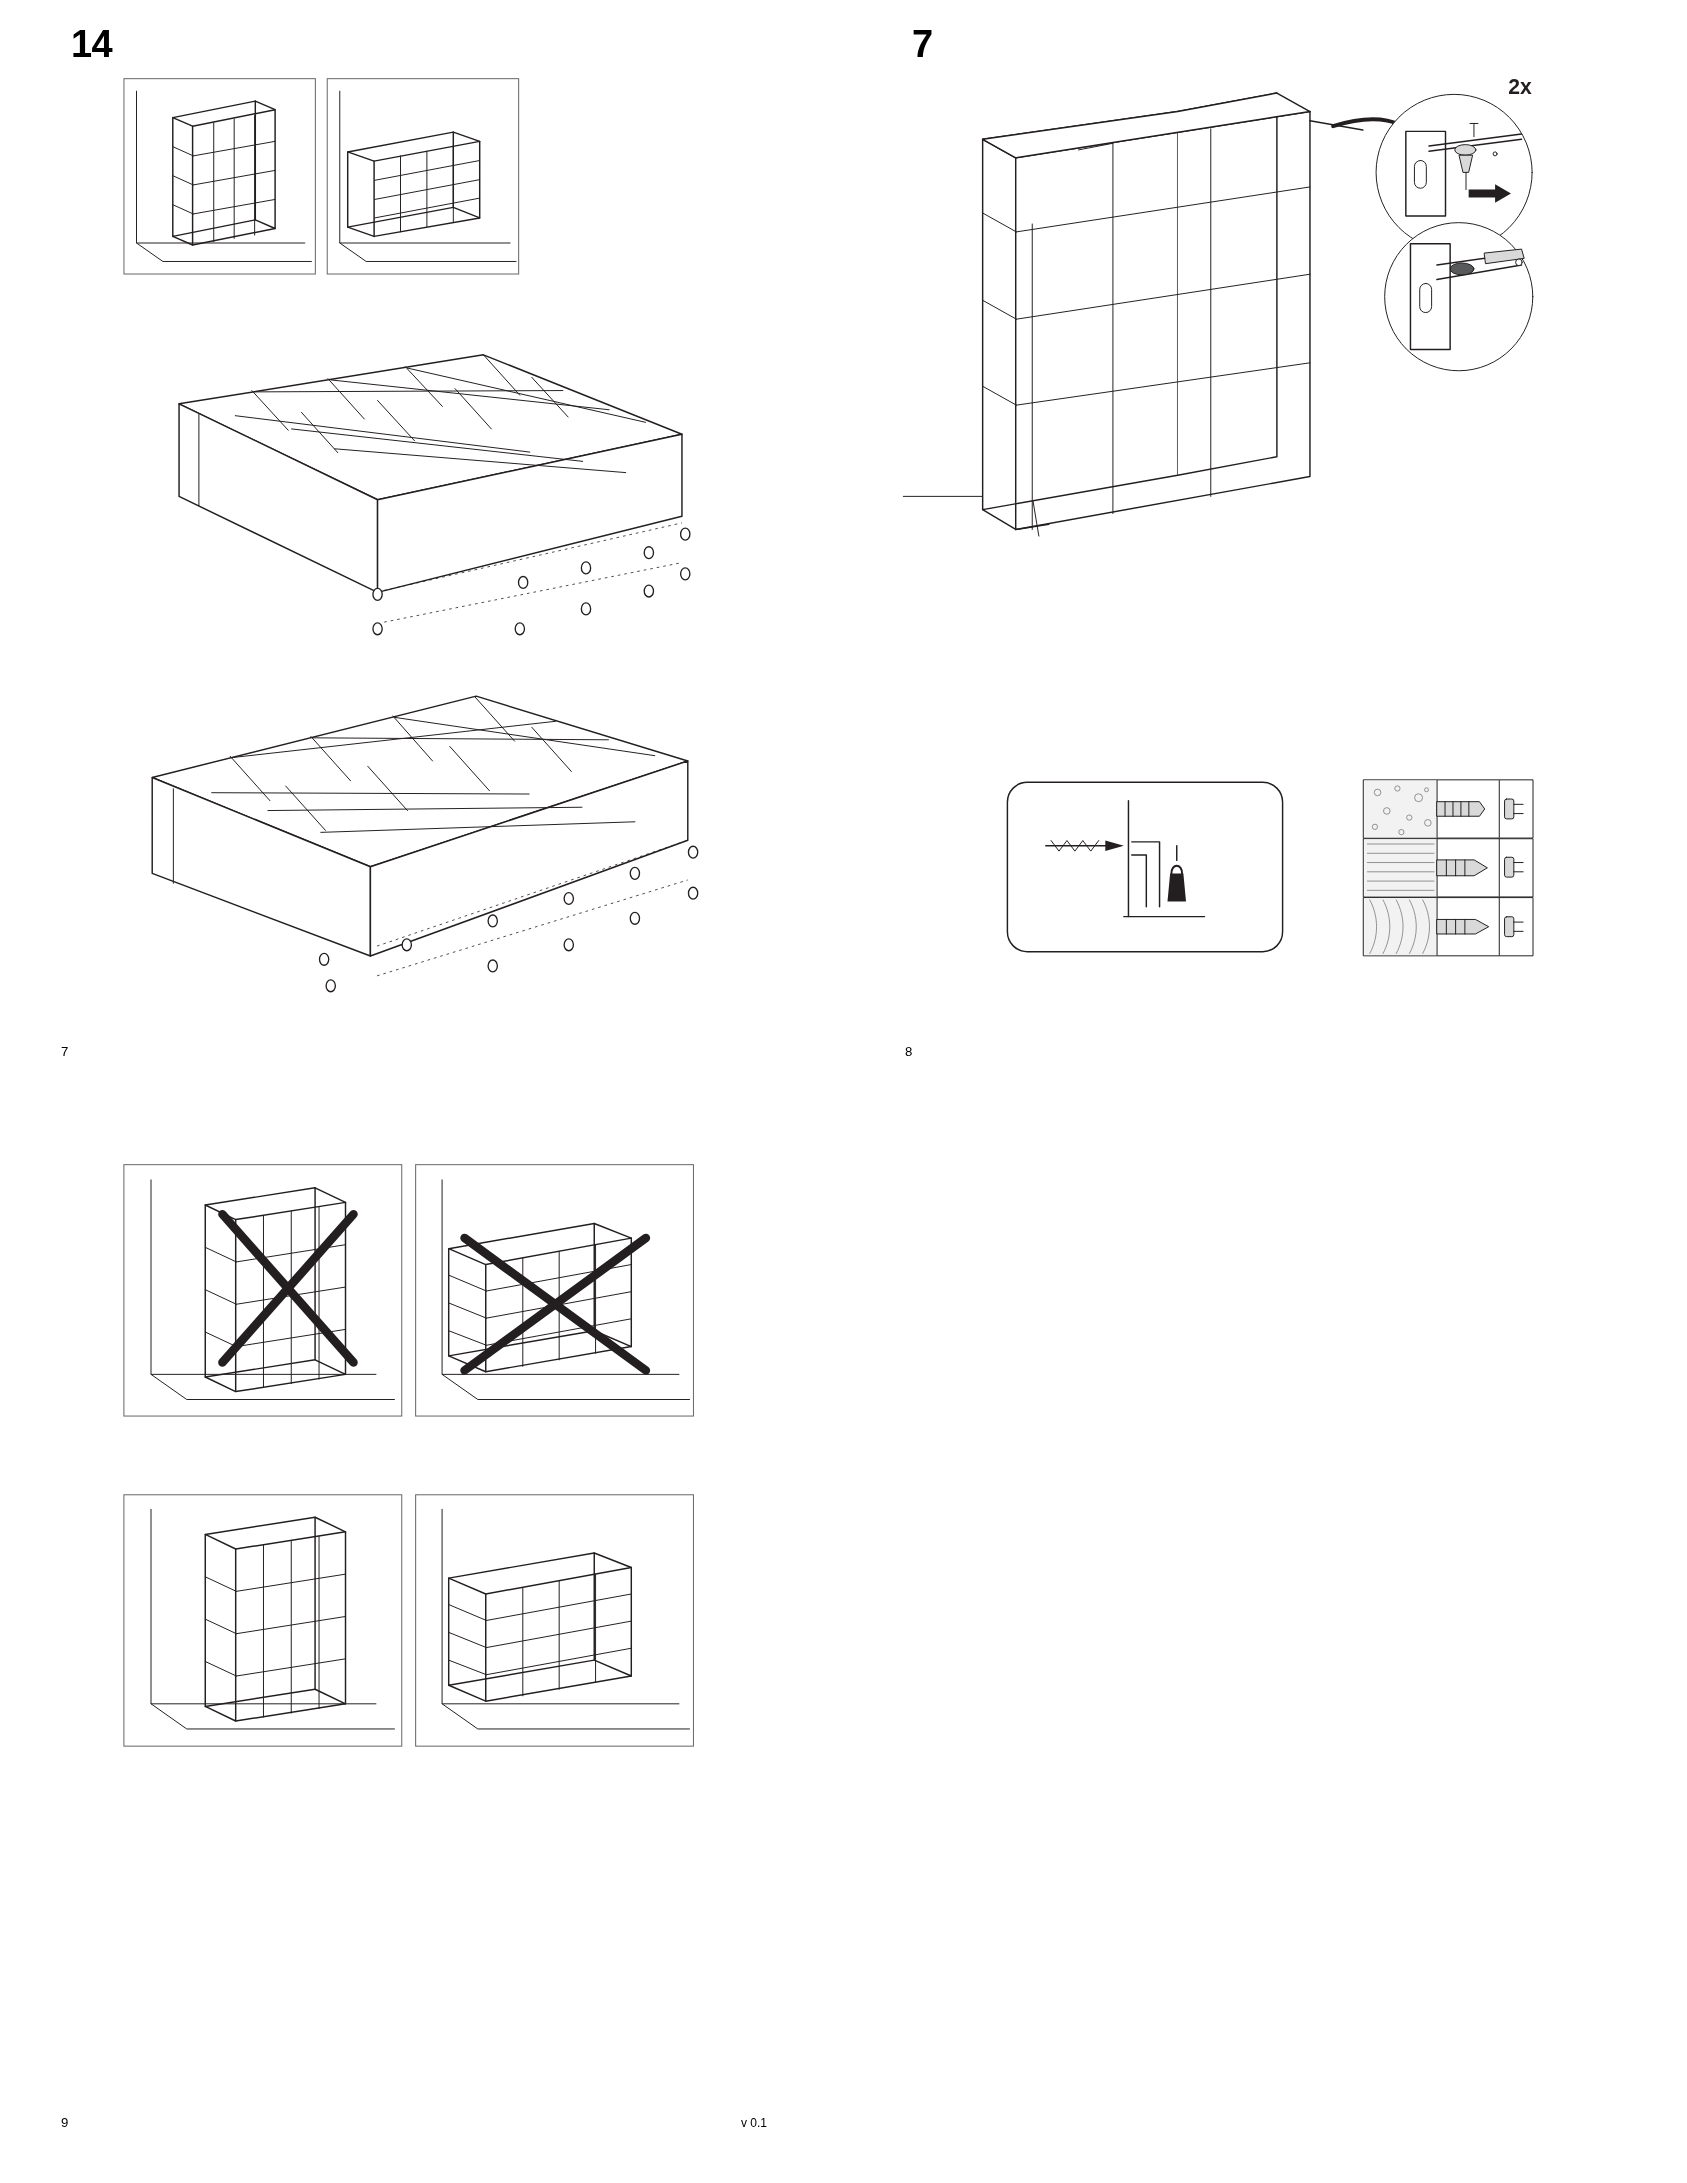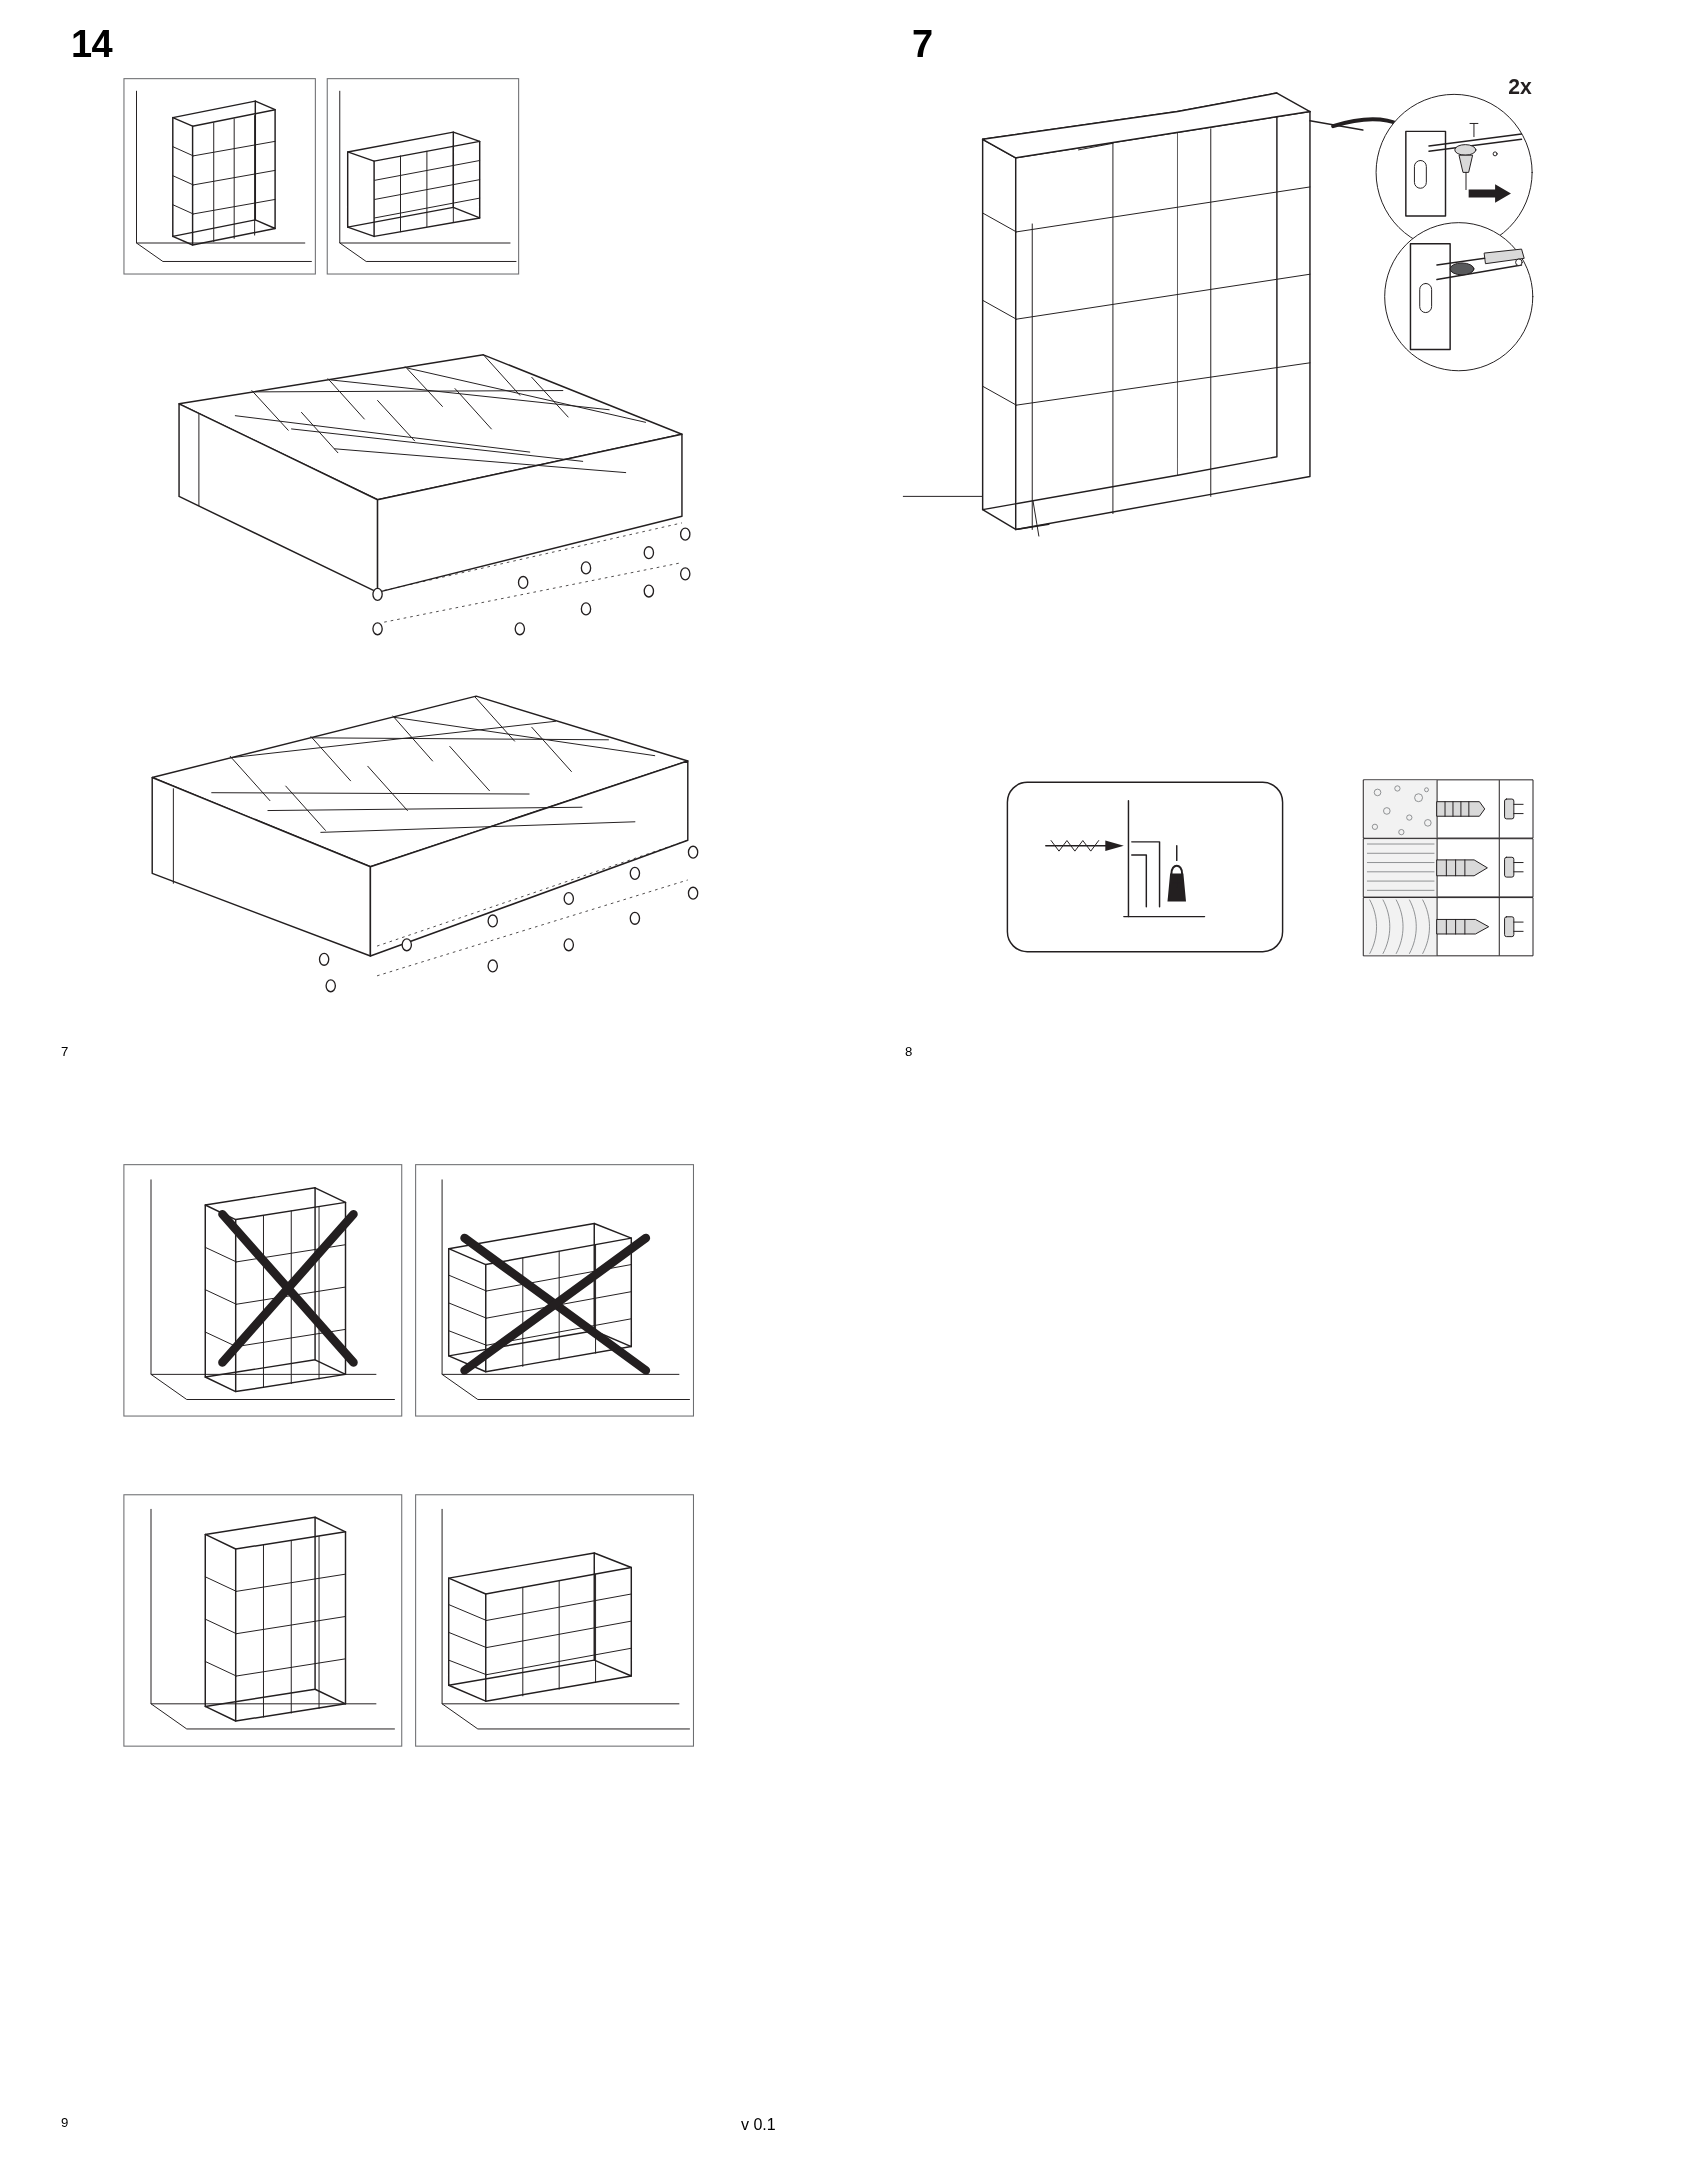--- a/index.html
+++ b/index.html
@@ -30,21 +30,21 @@
   #step-13-number { left: 912px; top: 25px; }
 
   .panel-number {
     position: absolute;
     font-size: 13.2px;
     line-height: 1;
   }
   #panel-num-7 { left: 61px; top: 1045px; }
   #panel-num-8 { left: 905px; top: 1045px; }
   #page-num-9 { left: 61px; top: 2116px; font-size: 13.2px; }
-  #version-label { left: 741px; top: 2117px; font-size: 16px; }
+  #version-label { left: 741px; top: 2117px; font-size: 12px; }
 
   .svg-block {
     position: absolute;
   }
   svg { display: block; overflow: visible; }
   .ln { fill: none; stroke: #231f20; stroke-width: 2.2; stroke-linejoin: round; stroke-linecap: round; }
   .ln-thin { fill: none; stroke: #231f20; stroke-width: 1.5; stroke-linejoin: round; stroke-linecap: round; }
   .ln-frame { fill: none; stroke: #6d6e71; stroke-width: 1.6; }
   .fill-w { fill: #ffffff; }
   .fill-lt { fill: #f2f2f2; }

